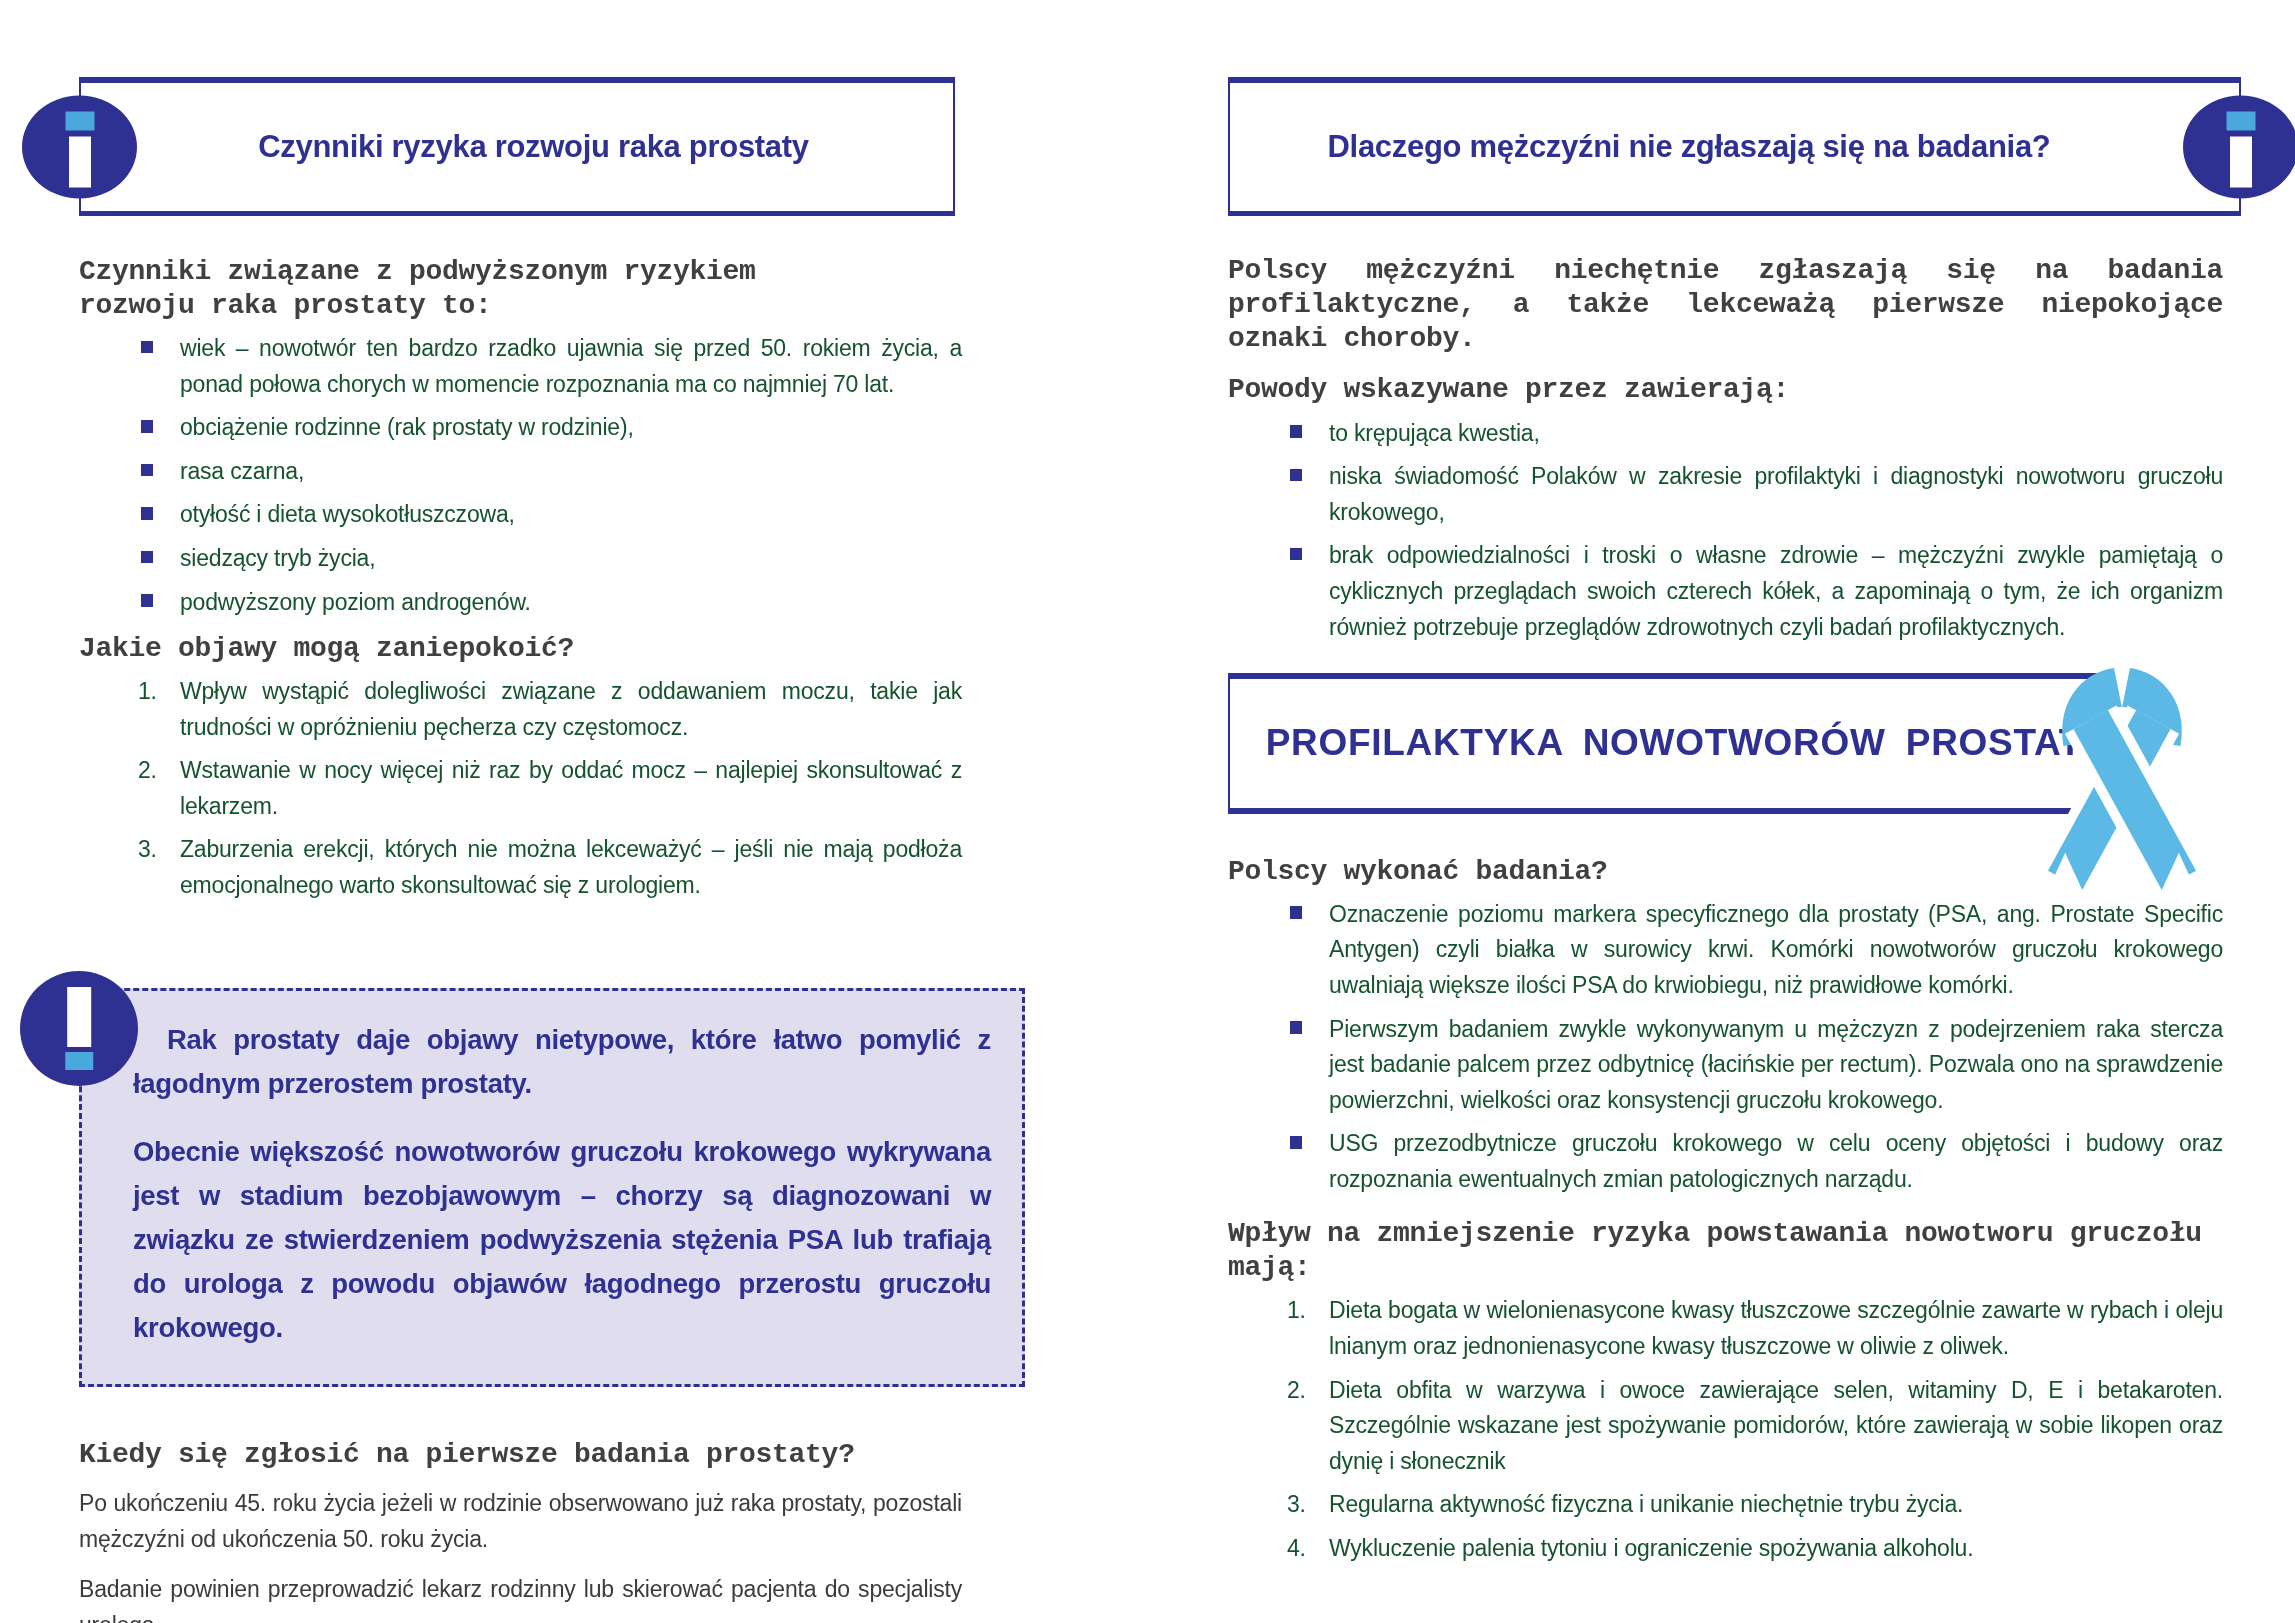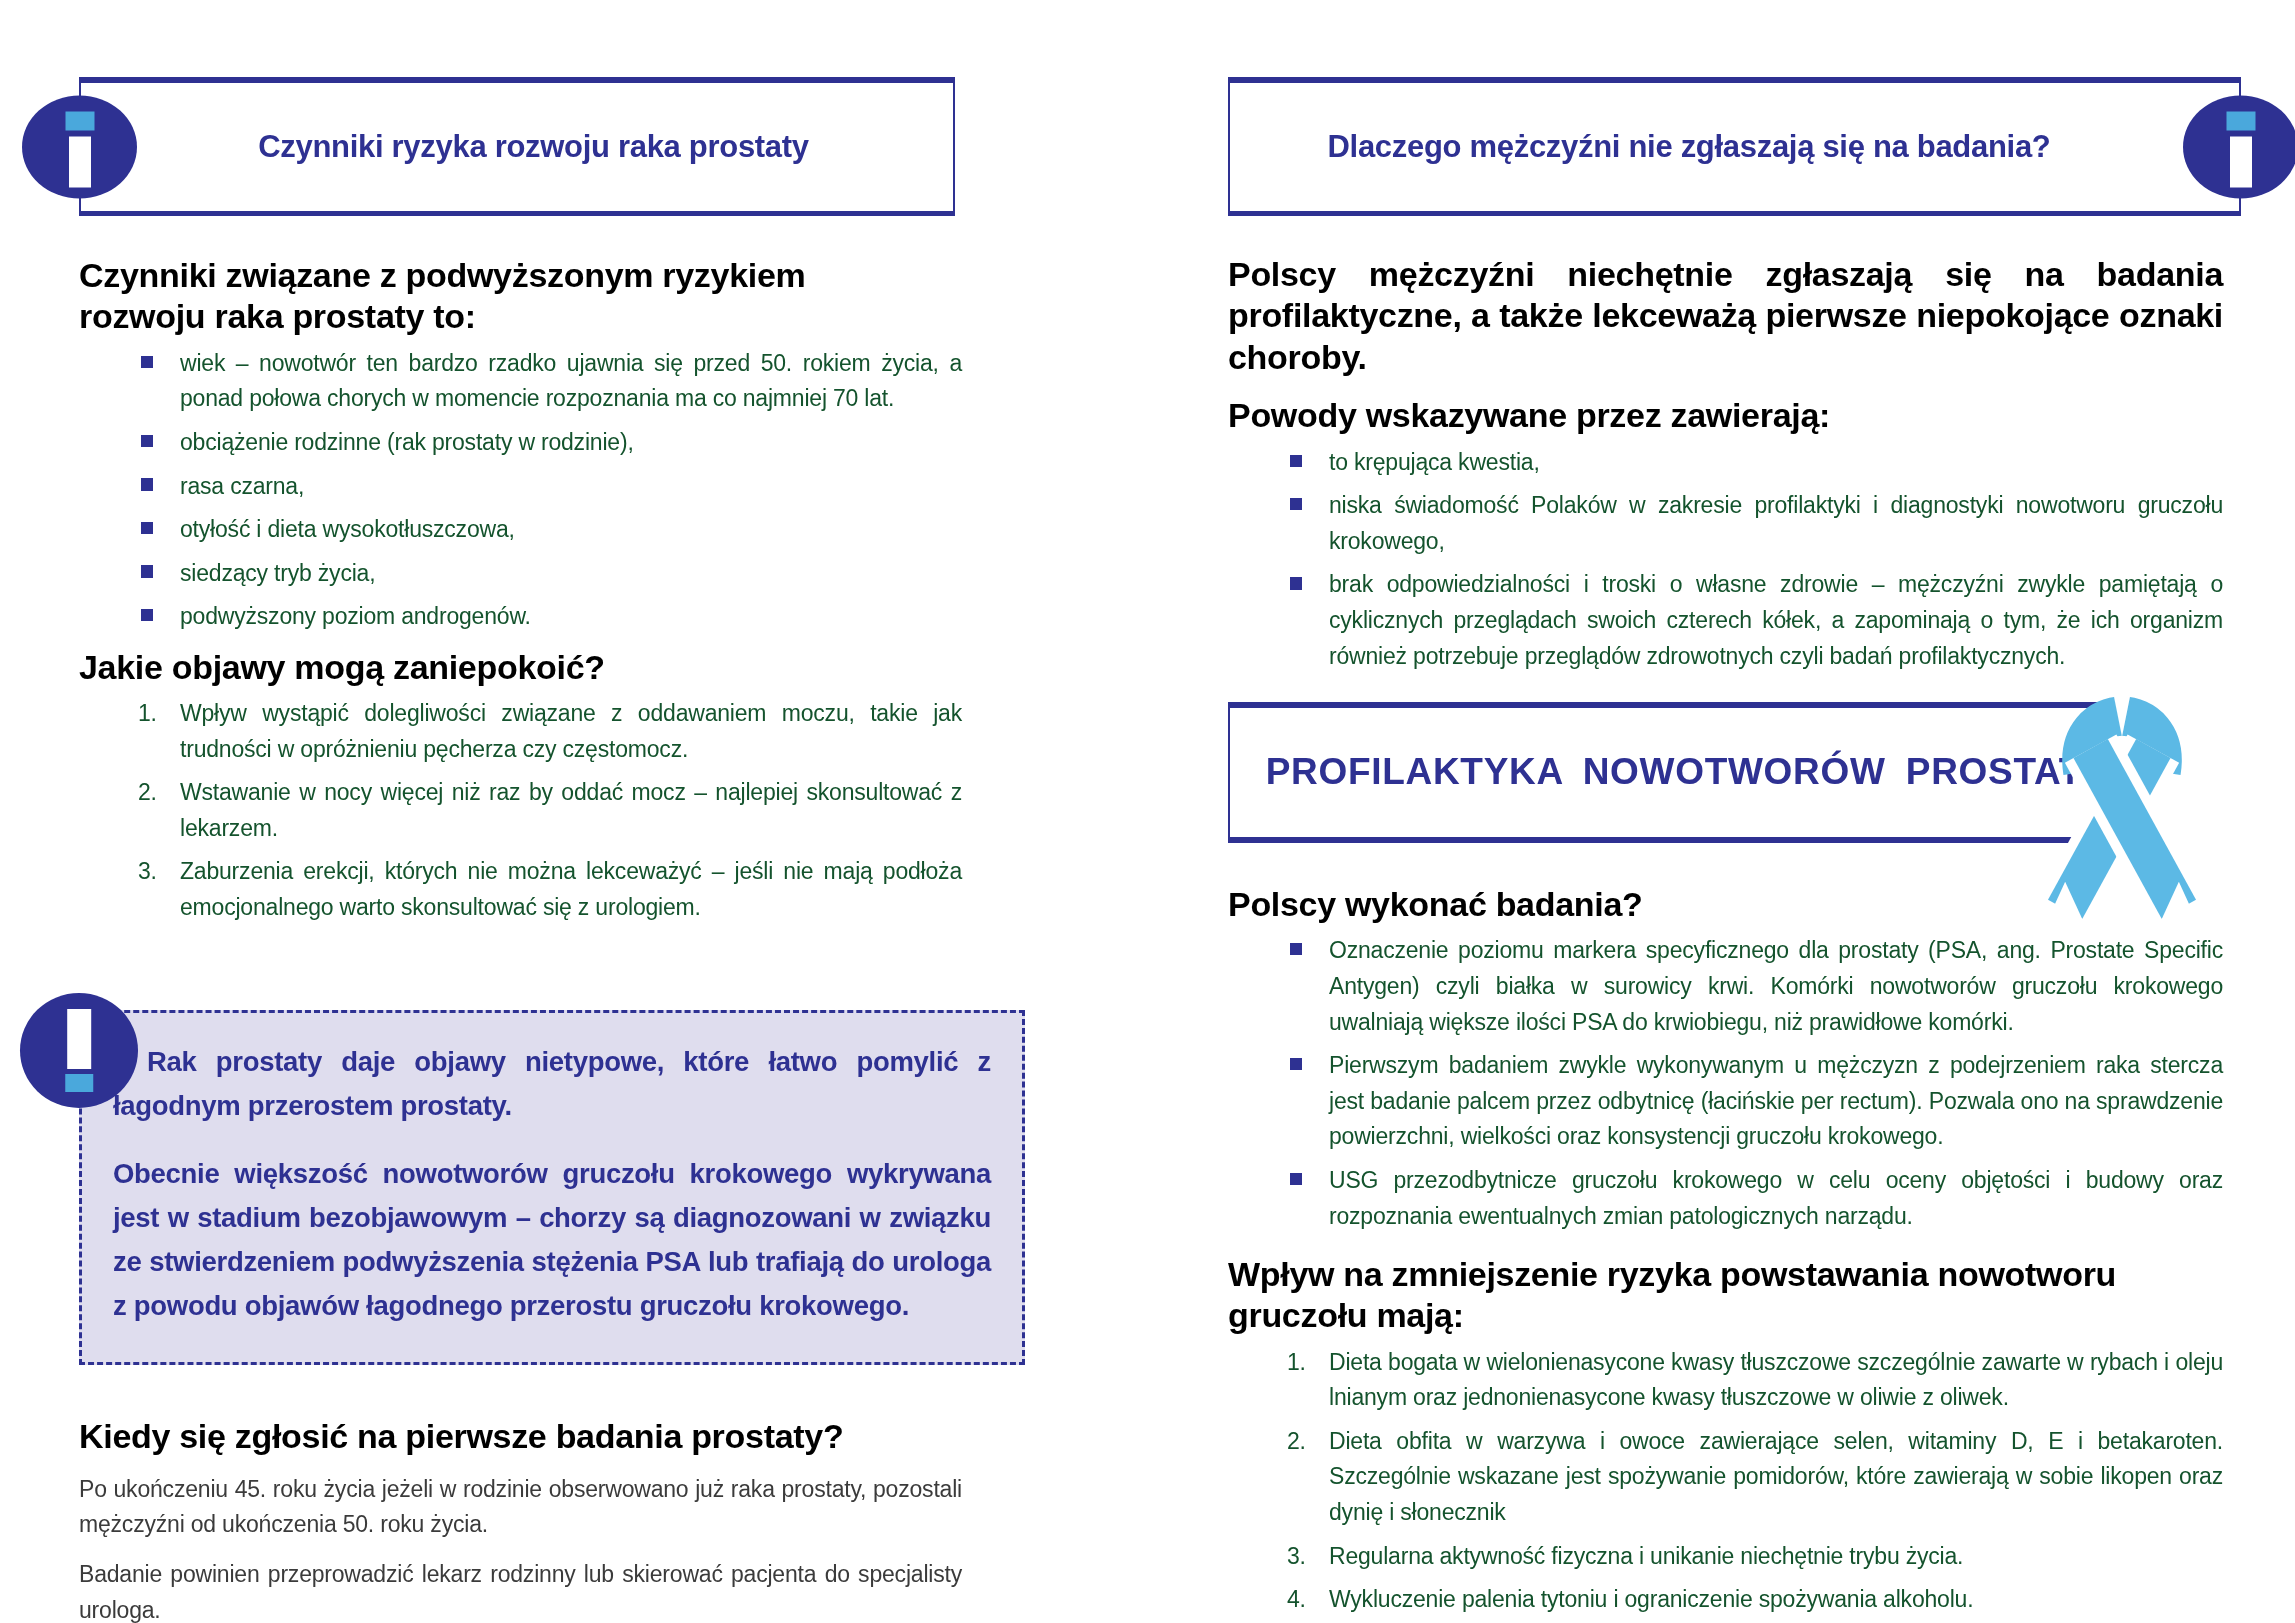--- a/index.html
+++ b/index.html
@@ -41,22 +41,22 @@
     top:50%;transform:translateY(-50%);
   }
   .badge.info{width:115px;height:103px;}
   .badge.left{left:-59px;}
   .badge.right{right:-59px;}
   .badge .dot{position:absolute;left:50%;transform:translateX(-50%);top:15.7px;width:29px;height:19.6px;background:#4aa8dc;}
   .badge .stem{position:absolute;left:50%;transform:translateX(-50%);top:41px;width:22px;height:51px;background:#ffffff;}
 
   
   .sub-heading{
-    font-size:34px;font-weight:bold;color:#000000;
-    line-height:1.22;letter-spacing:-0.3px;
+    font-size:28px;font-weight:bold;color:#404040;
+    line-height:1.22;letter-spacing:-0.3px;font-family:Liberation Mono, monospace;
   }
   .body-par{
     font-size:23px;line-height:1.55;letter-spacing:-0.2px;
     text-align:justify;color:#3b3b3b;
   }
   ul.blt, ol.numl{list-style:none;margin:0;padding:0;}
   ul.blt li, ol.numl li{
     position:relative;padding-left:101px;margin-top:7.9px;
     font-size:23px;line-height:1.55;letter-spacing:-0.2px;
     text-align:justify;color:#14532d;
@@ -71,21 +71,21 @@
     position:relative;
     margin-top:84px;
     width:946px;
     box-sizing:border-box;
     background:#dfddee;
     border:3.9px dashed #2e3192;
     padding:27.5px 31px 34px 31px;
   }
   .alert-par{
     font-size:27.5px;font-weight:bold;color:#2e3192;
-    line-height:1.6;text-align:justify;letter-spacing:-0.3px;
+    line-height:1.6;text-align:justify;letter-spacing:-0.3px;margin-left:20px;
   }
   .alert-par.first{text-indent:34px;}
   .alert-par + .alert-par{margin-top:23.6px;}
   .badge.excl{width:118px;height:115px;top:auto;transform:none;left:-62px;top:-19.6px;}
   .badge.excl .stem{top:15.7px;height:60px;width:23.6px;}
   .badge.excl .dot{top:81px;width:27.5px;height:17.7px;}
 
   
   .prevention-box{
     position:relative;

